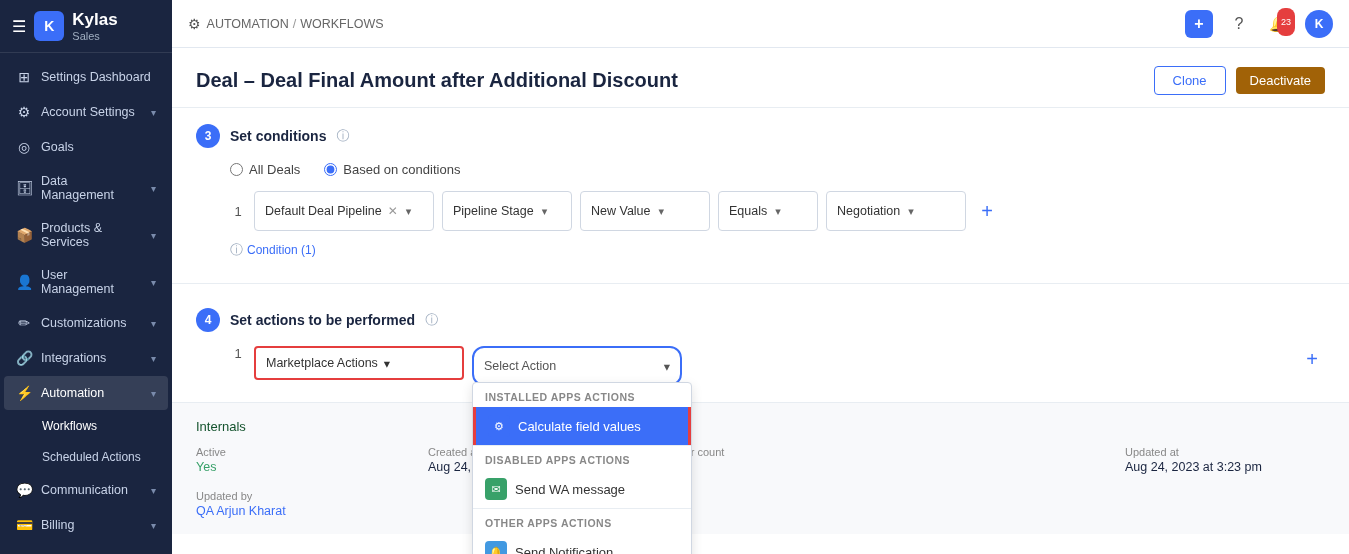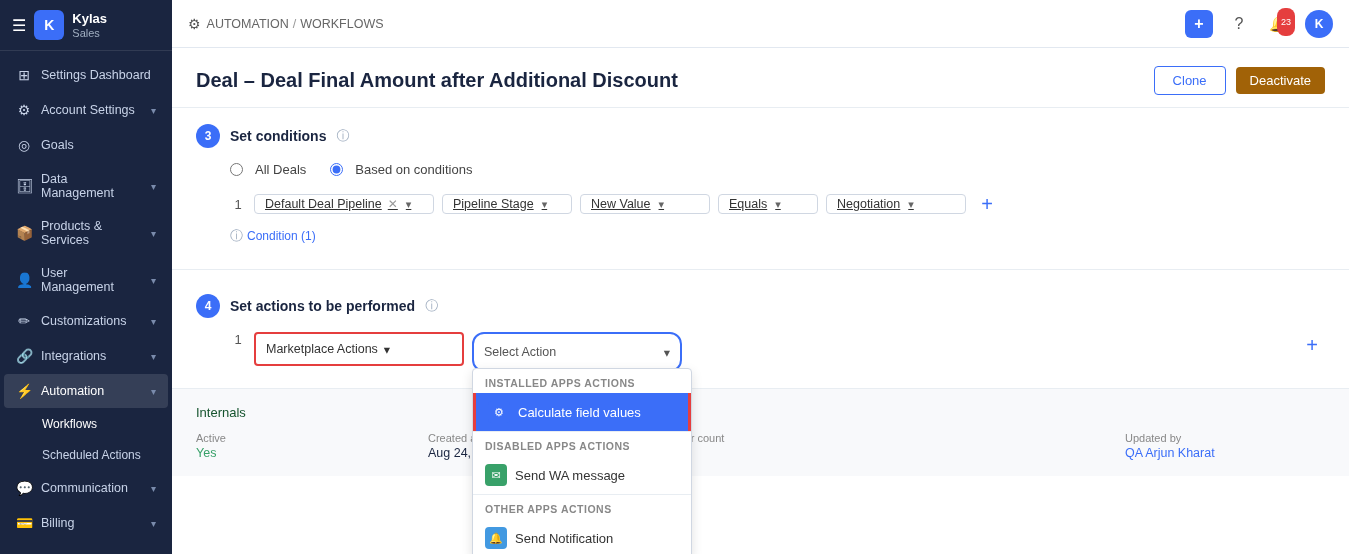--- a/index.html
+++ b/index.html
@@ -34,21 +34,21 @@
       background: #3b6ef8;
       border-radius: 6px;
       display: flex;
       align-items: center;
       justify-content: center;
       font-weight: bold;
       font-size: 14px;
       color: #fff;
     }
     .sidebar-brand { display: flex; flex-direction: column; }
-    .sidebar-brand-name { font-size: 13px; font-weight: 600; line-height: 1.2; }
+    .sidebar-brand-name { font-size: 17px; font-weight: 600; line-height: 1.2; }
     .sidebar-brand-sub { font-size: 11px; color: #a0aec0; }
     .sidebar-nav { flex: 1; overflow-y: auto; padding: 6px 0; }
     .sidebar-item {
       display: flex;
       align-items: center;
       padding: 9px 12px;
       gap: 9px;
       cursor: pointer;
       font-size: 12.5px;
       color: #c8d3e8;
@@ -237,21 +237,21 @@
     
     .radio-group {
       display: flex;
       gap: 24px;
       margin-bottom: 14px;
       margin-left: 34px;
     }
     .radio-label {
       display: flex;
       align-items: center;
-      gap: 12px;
+      gap: 6px;
       font-size: 13px;
       color: #444;
       cursor: pointer;
     }
     .radio-label input { cursor: pointer; accent-color: #3b6ef8; }
 
     
     .condition-row {
       display: flex;
       align-items: center;
@@ -269,22 +269,21 @@
       border: 1px solid #d0d7e2;
       border-radius: 4px;
       padding: 6px 10px;
       font-size: 12.5px;
       color: #333;
       background: #fff;
       display: flex;
       align-items: center;
       gap: 6px;
       cursor: pointer;
-      height: 20px;
-      text-decoration: underline;
+      height: 40px;
     }
     .select-field .clear-btn {
       color: #999;
       font-size: 12px;
       cursor: pointer;
     }
     .select-field .chevron {
       color: #666;
       font-size: 11px;
       margin-left: 2px;
@@ -652,19 +651,23 @@
         </div>
         <div class="internal-field">
           <div class="internal-label">Created at</div>
           <div class="internal-value">Aug 24, 2023 at 3:23 pm</div>
         </div>
         <div class="internal-field">
           <div class="internal-label">Trigger count</div>
           <div class="internal-value">5</div>
         </div>
         <div class="internal-field">
+          <div class="internal-label">Updated at</div>
+          <div class="internal-value">Aug 24, 2023 at 3:23 pm</div>
+        </div>
+        <div class="internal-field">
           <div class="internal-label">Updated by</div>
           <div class="internal-value link">QA Arjun Kharat</div>
         </div>
       </div>
     </div>
   </div>
 </div>
 
 </body></html>

